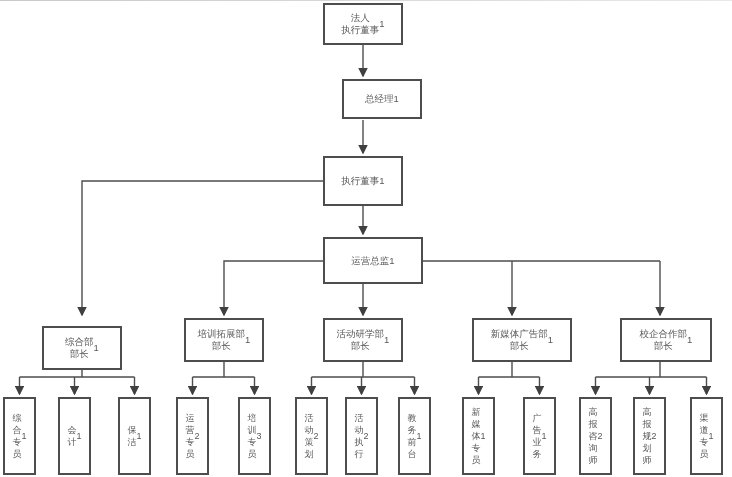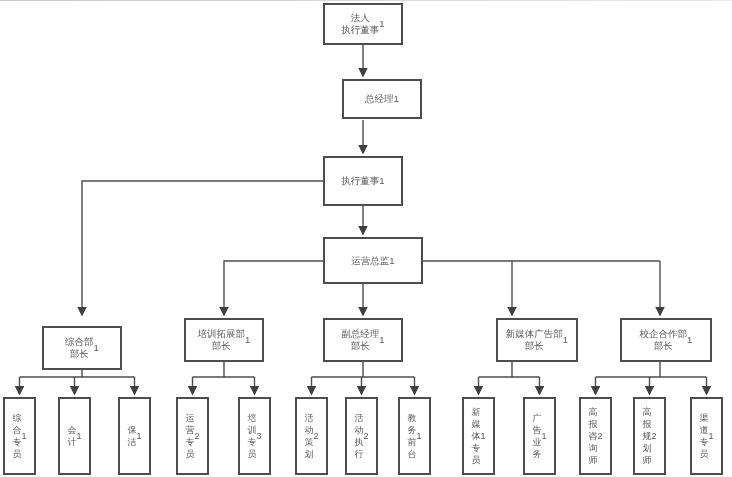--- a/index.html
+++ b/index.html
@@ -115,25 +115,25 @@
     <span class="lbl">综合部
 部长</span>
     <span class="cnt">1</span>
   </div>
   <div class="node" style="left:184px;top:318px;width:80px;height:44px">
     <span class="lbl">培训拓展部
 部长</span>
     <span class="cnt">1</span>
   </div>
   <div class="node" style="left:323px;top:318px;width:80px;height:44px">
-    <span class="lbl">副总经理
-部长</span>
-    <span class="cnt">1</span>
-  </div>
-  <div class="node" style="left:496px;top:318px;width:82px;height:44px">
+    <span class="lbl">活动研学部
+部长</span>
+    <span class="cnt">1</span>
+  </div>
+  <div class="node" style="left:472px;top:318px;width:100px;height:44px">
     <span class="lbl">新媒体广告部
 部长</span>
     <span class="cnt">1</span>
   </div>
   <div class="node" style="left:620px;top:318px;width:92px;height:44px">
     <span class="lbl">校企合作部
 部长</span>
     <span class="cnt">1</span>
   </div>
 

